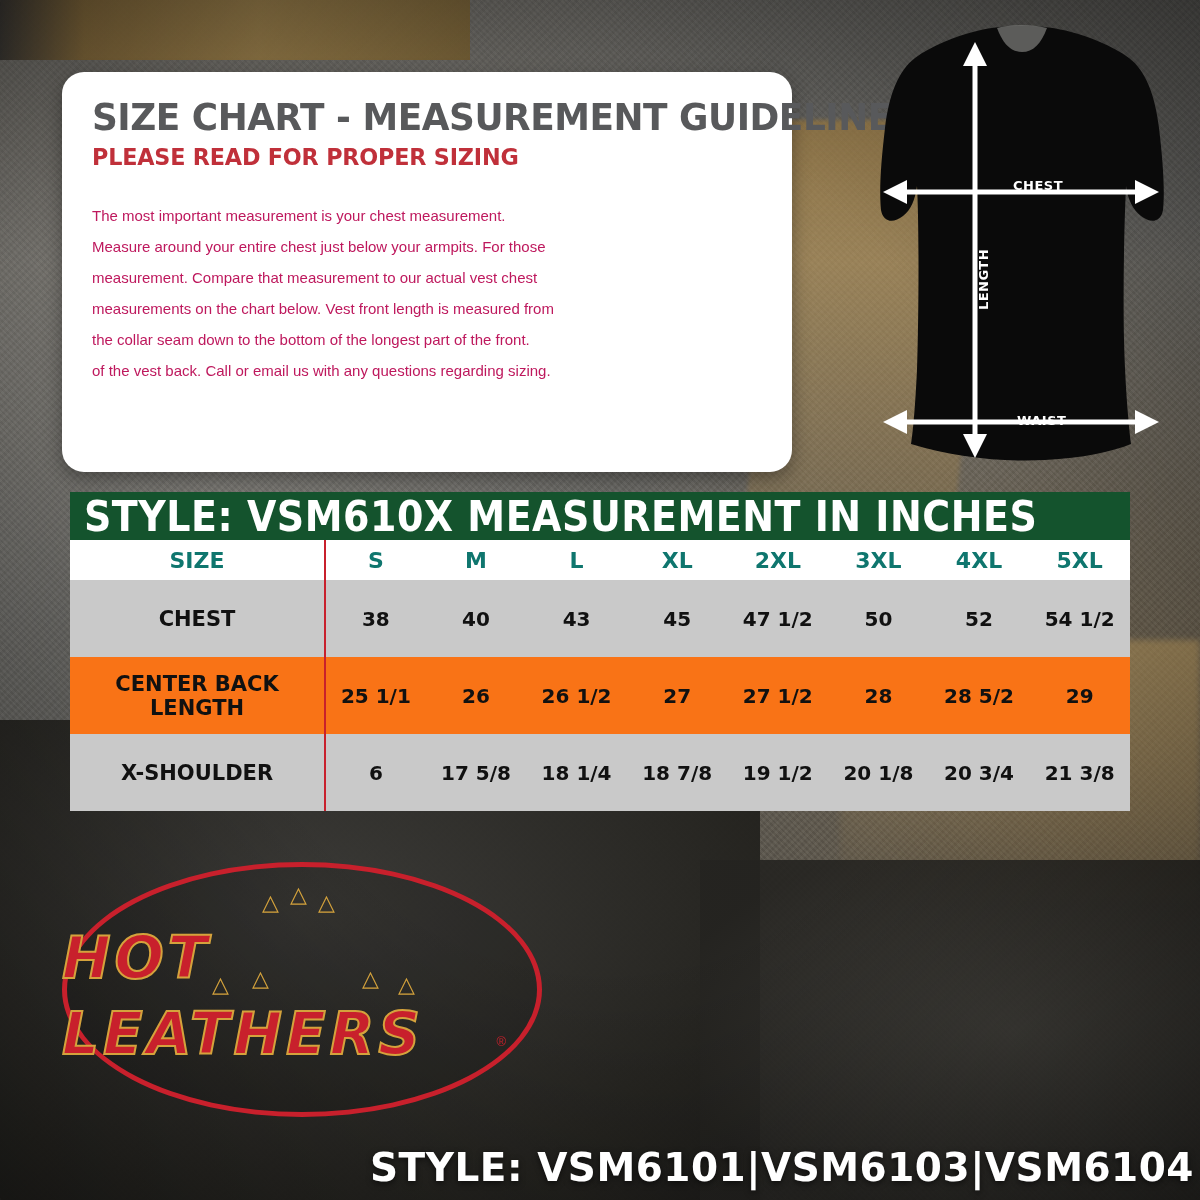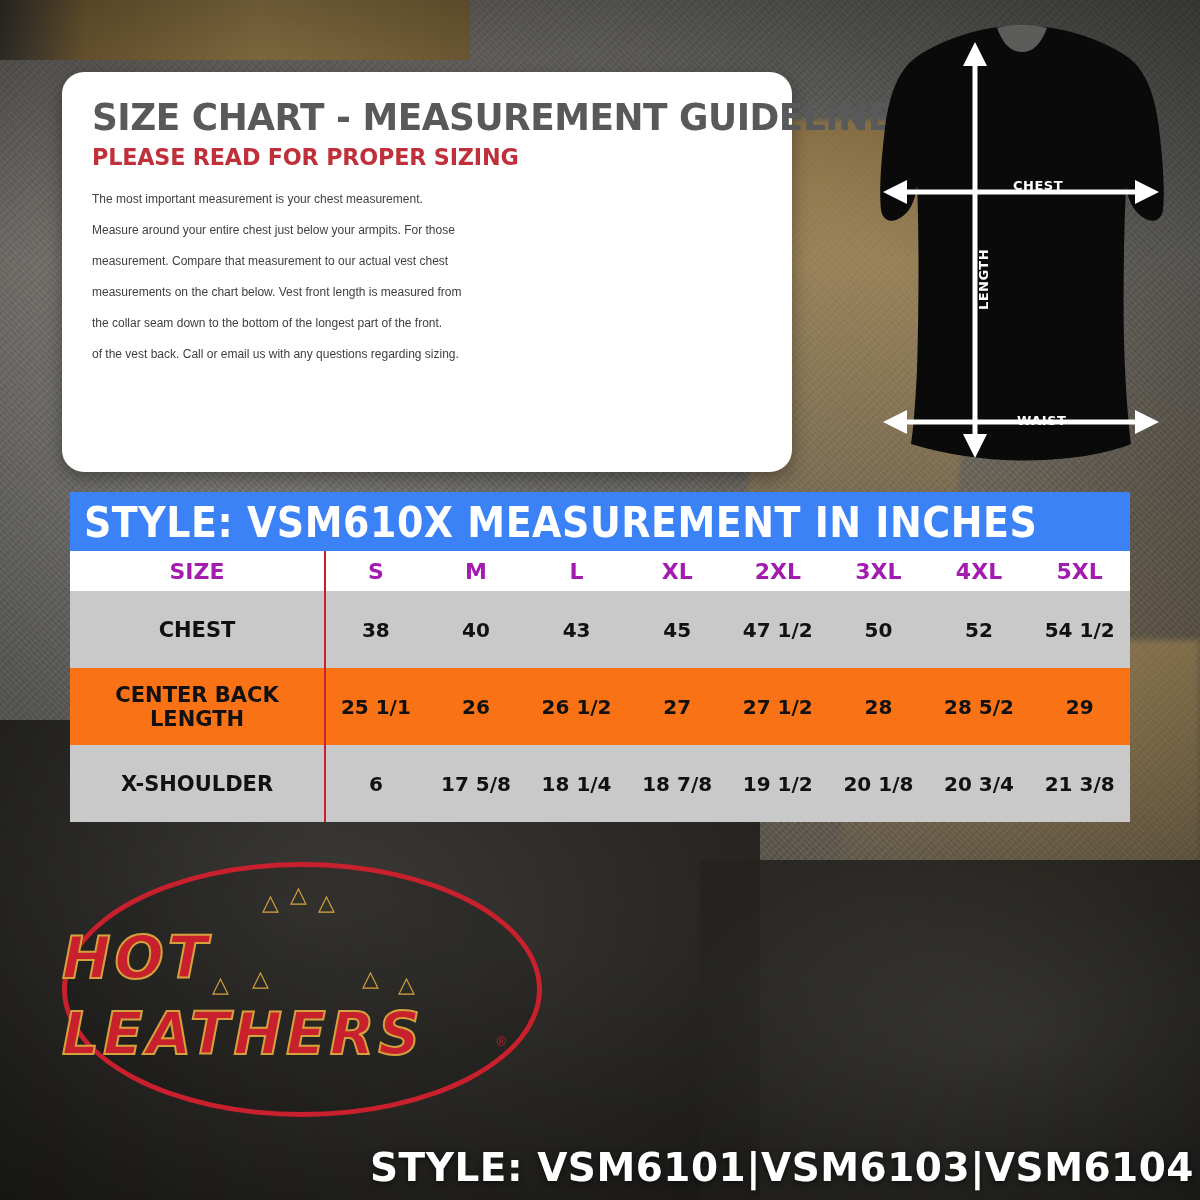--- a/index.html
+++ b/index.html
@@ -92,25 +92,25 @@
     font-weight: bold;
     font-size: 23px;
     color: #c0303a;
     letter-spacing: -0.2px;
     margin-top: 5px;
     transform: scaleX(0.97);
     transform-origin: left center;
     white-space: nowrap;
   }
   .guide-body {
-    margin-top: 14px;
+    margin-top: 30px;
     font-family: "Liberation Sans", sans-serif;
-    font-size: 12px;
+    font-size: 15px;
     line-height: 31px;
-    color: #404040;
+    color: #be185d;
   }
   .guide-body p { margin: 0; }
 
   
   .vest-wrap {
     position: absolute;
     left: 845px; top: 10px;
     width: 345px; height: 465px;
   }
   .vest-svg { display: block; }
@@ -130,22 +130,22 @@
     transform-origin: center center;
   }
 
   
   .table-wrap {
     position: absolute;
     left: 70px; top: 492px;
     width: 1060px;
   }
   .tbl-header {
-    background: #3b82f6;
-    height: 59px;
+    background: #14532d;
+    height: 48px;
     display: flex;
     align-items: center;
     padding-left: 14px;
   }
   .tbl-header-text {
     font-family: "DejaVu Sans", sans-serif;
     font-weight: bold;
     font-size: 38px;
     color: #ffffff;
     letter-spacing: 0.5px;
@@ -158,21 +158,21 @@
     table-layout: fixed;
     font-family: "DejaVu Sans", sans-serif;
     font-weight: bold;
   }
   col.c-label { width: 255px; }
   col.c-val { width: 100.6px; }
   table tr.row-head td {
     background: #ffffff;
     height: 40px;
     font-size: 22px;
-    color: #a21caf;
+    color: #0f766e;
     text-align: center;
     vertical-align: middle;
   }
   table tr.row-head td.lbl { text-align: center; }
   table tr.r-grey td { background: #c9c9c9; }
   table tr.r-white td { background: #f97316; }
   table td {
     height: 77px;
     text-align: center;
     vertical-align: middle;

